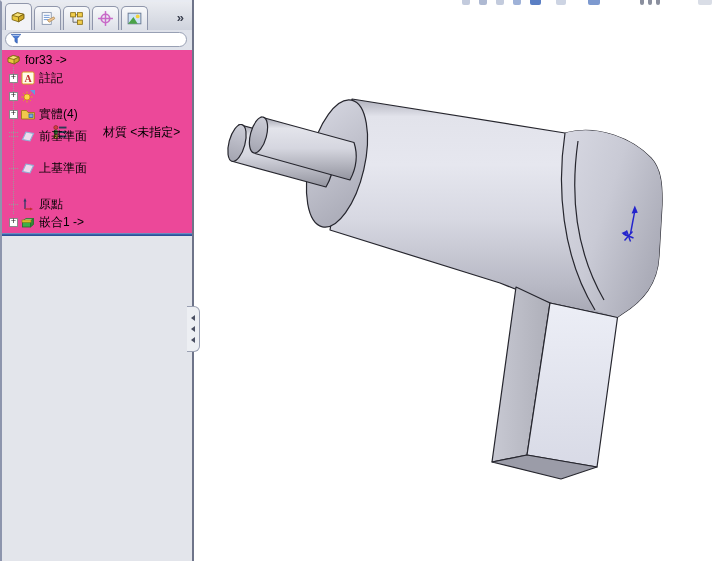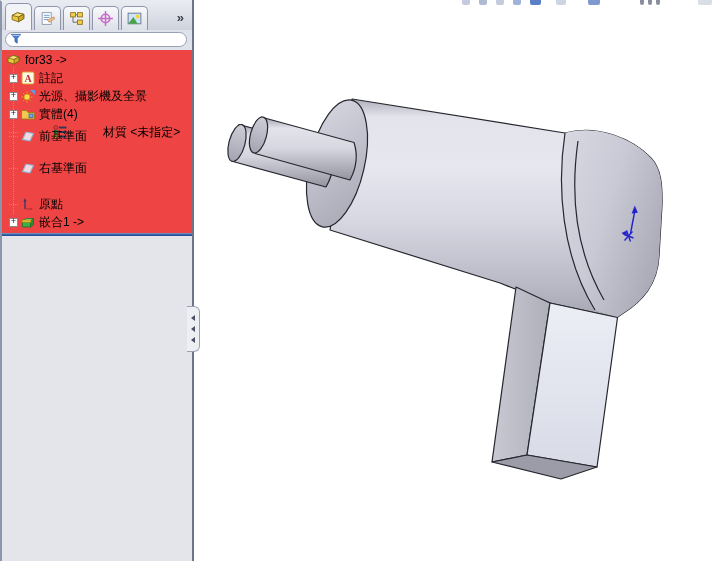--- a/index.html
+++ b/index.html
@@ -25,21 +25,21 @@
   .tab.active{height:27px;background:#f2f3f7;}
   .tab svg{display:block;}
   .chevron{margin-left:auto;margin-right:8px;margin-bottom:6px;font-size:13px;font-weight:bold;color:#3a3f4e;line-height:1;}
 
   .filterbar{position:absolute;left:0;top:28px;width:190px;height:20px;background:#dfe2ea;}
   .filter-pill{position:absolute;left:3px;top:2px;width:182px;height:15px;border:1px solid #98a0b4;
                border-radius:8px;background:#ffffff;display:flex;align-items:center;box-sizing:border-box;}
   .filter-pill svg{margin-left:4px;}
   .filter-input{flex:1;border:none;outline:none;background:transparent;height:11px;font-size:10px;padding:0 6px 0 4px;}
 
-  .tree{position:absolute;left:0;top:48px;width:192px;height:220px;background:#ef4444;}
+  .tree{position:absolute;left:0;top:48px;width:192px;height:220px;background:#ec4899;}
   .tree-vline{position:absolute;left:11px;top:17px;height:147px;border-left:1px dotted #9a9a9a;}
   .trow{position:absolute;left:0;width:192px;height:18px;display:flex;align-items:center;font-size:12px;color:#000;white-space:nowrap;}
   .plusbox{width:9px;height:9px;border:1px solid #8a8a8a;background:#ffffff;font-size:9px;line-height:7px;
            text-align:center;color:#222;margin-left:7px;box-sizing:border-box;font-family:"Liberation Mono",monospace;}
   .stub{width:9px;margin-left:7px;border-top:1px dotted #9a9a9a;}
   .ticon{width:16px;height:16px;margin-left:2px;margin-right:3px;flex:0 0 auto;}
   .ticon svg{display:block;}
   .root .ticon{margin-left:4px;}
 
   .splitline{position:absolute;left:0;top:231px;width:192px;height:3px;
@@ -247,21 +247,20 @@
                 <line x1="7" y1="13" x2="7" y2="14.5"></line>
               <line x1="1.5" y1="9" x2="3" y2="9"></line>
                 <line x1="11" y1="9" x2="12.5" y2="9"></line>
               <line x1="3.2" y1="5.2" x2="4.3" y2="6.3"></line>
                 <line x1="9.7" y1="11.7" x2="10.8" y2="12.8"></line>
               <line x1="3.2" y1="12.8" x2="4.3" y2="11.7"></line>
                 <line x1="9.7" y1="6.3" x2="10.8" y2="5.2"></line>
             </g>
           </svg>
           </span>
-        <span>光源、攝影機及全景</span>
       </div>
 
       <div class="trow" style="top:55px;">
         <span class="plusbox">+</span>
         <span class="ticon">
           <svg width="16" height="16" viewBox="0 0 16 16">
             <path d="M1.5,13 L1.5,4.5 L6.5,4.5 L8,6.5 L14.5,6.5 L14.5,13 Z" fill="#f2c94c" stroke="#a07818" stroke-width="0.9"></path>
             <rect x="9" y="8" width="4" height="3.5" fill="#7aa8e0" stroke="#3b5f9e" stroke-width="0.8"></rect>
           </svg>
           </span>
@@ -293,21 +292,21 @@
         <span>前基準面</span>
       </div>
 
       <div class="trow" style="top:109px;">
         <span class="stub"></span>
         <span class="ticon">
           <svg width="16" height="16" viewBox="0 0 16 16">
             <path d="M2.5,11.5 L6,4 L13.5,5.5 L10,13 Z" fill="#eef4fb" fill-opacity="0.85" stroke="#8fb0d6" stroke-width="1.1"></path>
           </svg>
           </span>
-        <span>右基準面</span>
+        <span>上基準面</span>
       </div>
 
 
       <div class="trow" style="top:145px;">
         <span class="stub"></span>
         <span class="ticon">
           <svg width="16" height="16" viewBox="0 0 16 16">
             <line x1="5" y1="13" x2="5" y2="4.5" stroke="#333a66" stroke-width="1.3"></line>
             <polygon points="5,2 3.5,5.4 6.5,5.4" fill="#333a66"></polygon>
             <line x1="5" y1="13" x2="10.5" y2="13" stroke="#c03030" stroke-width="1.3"></line>

